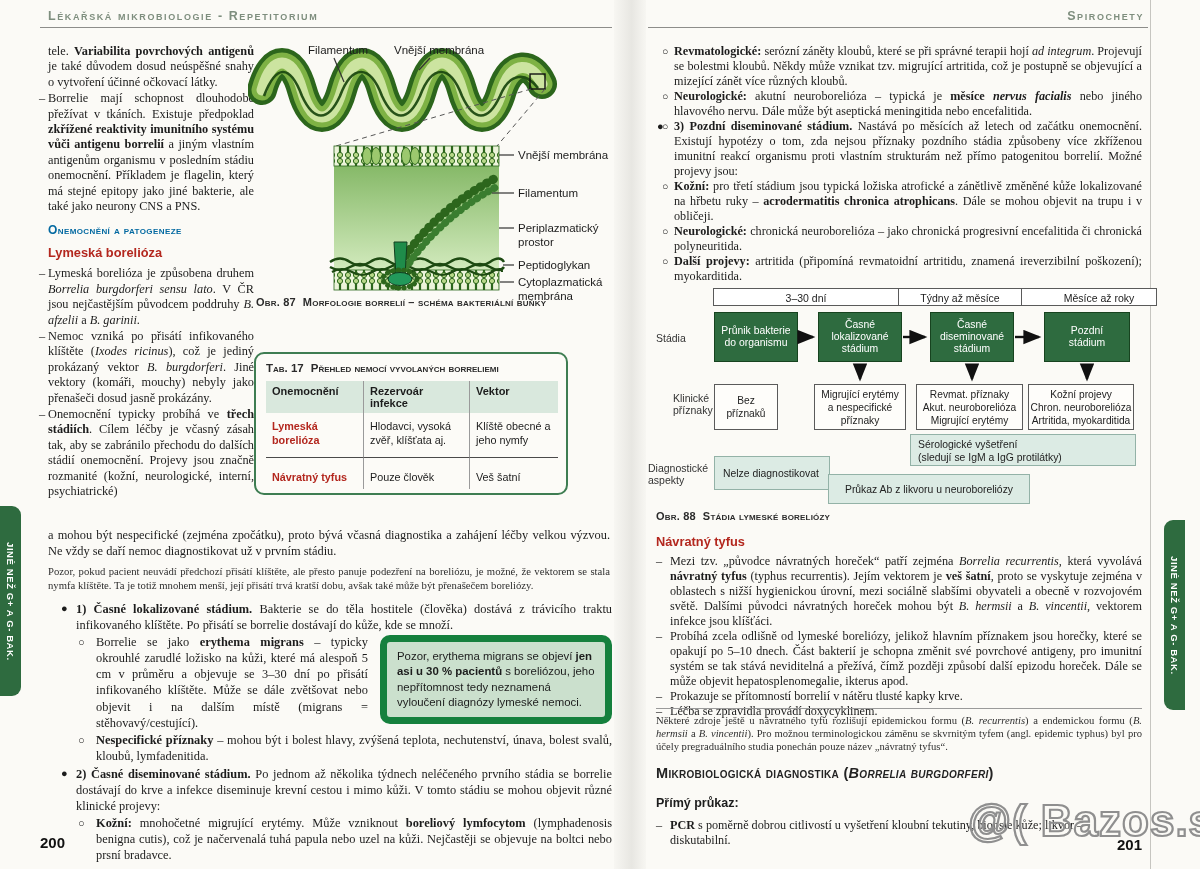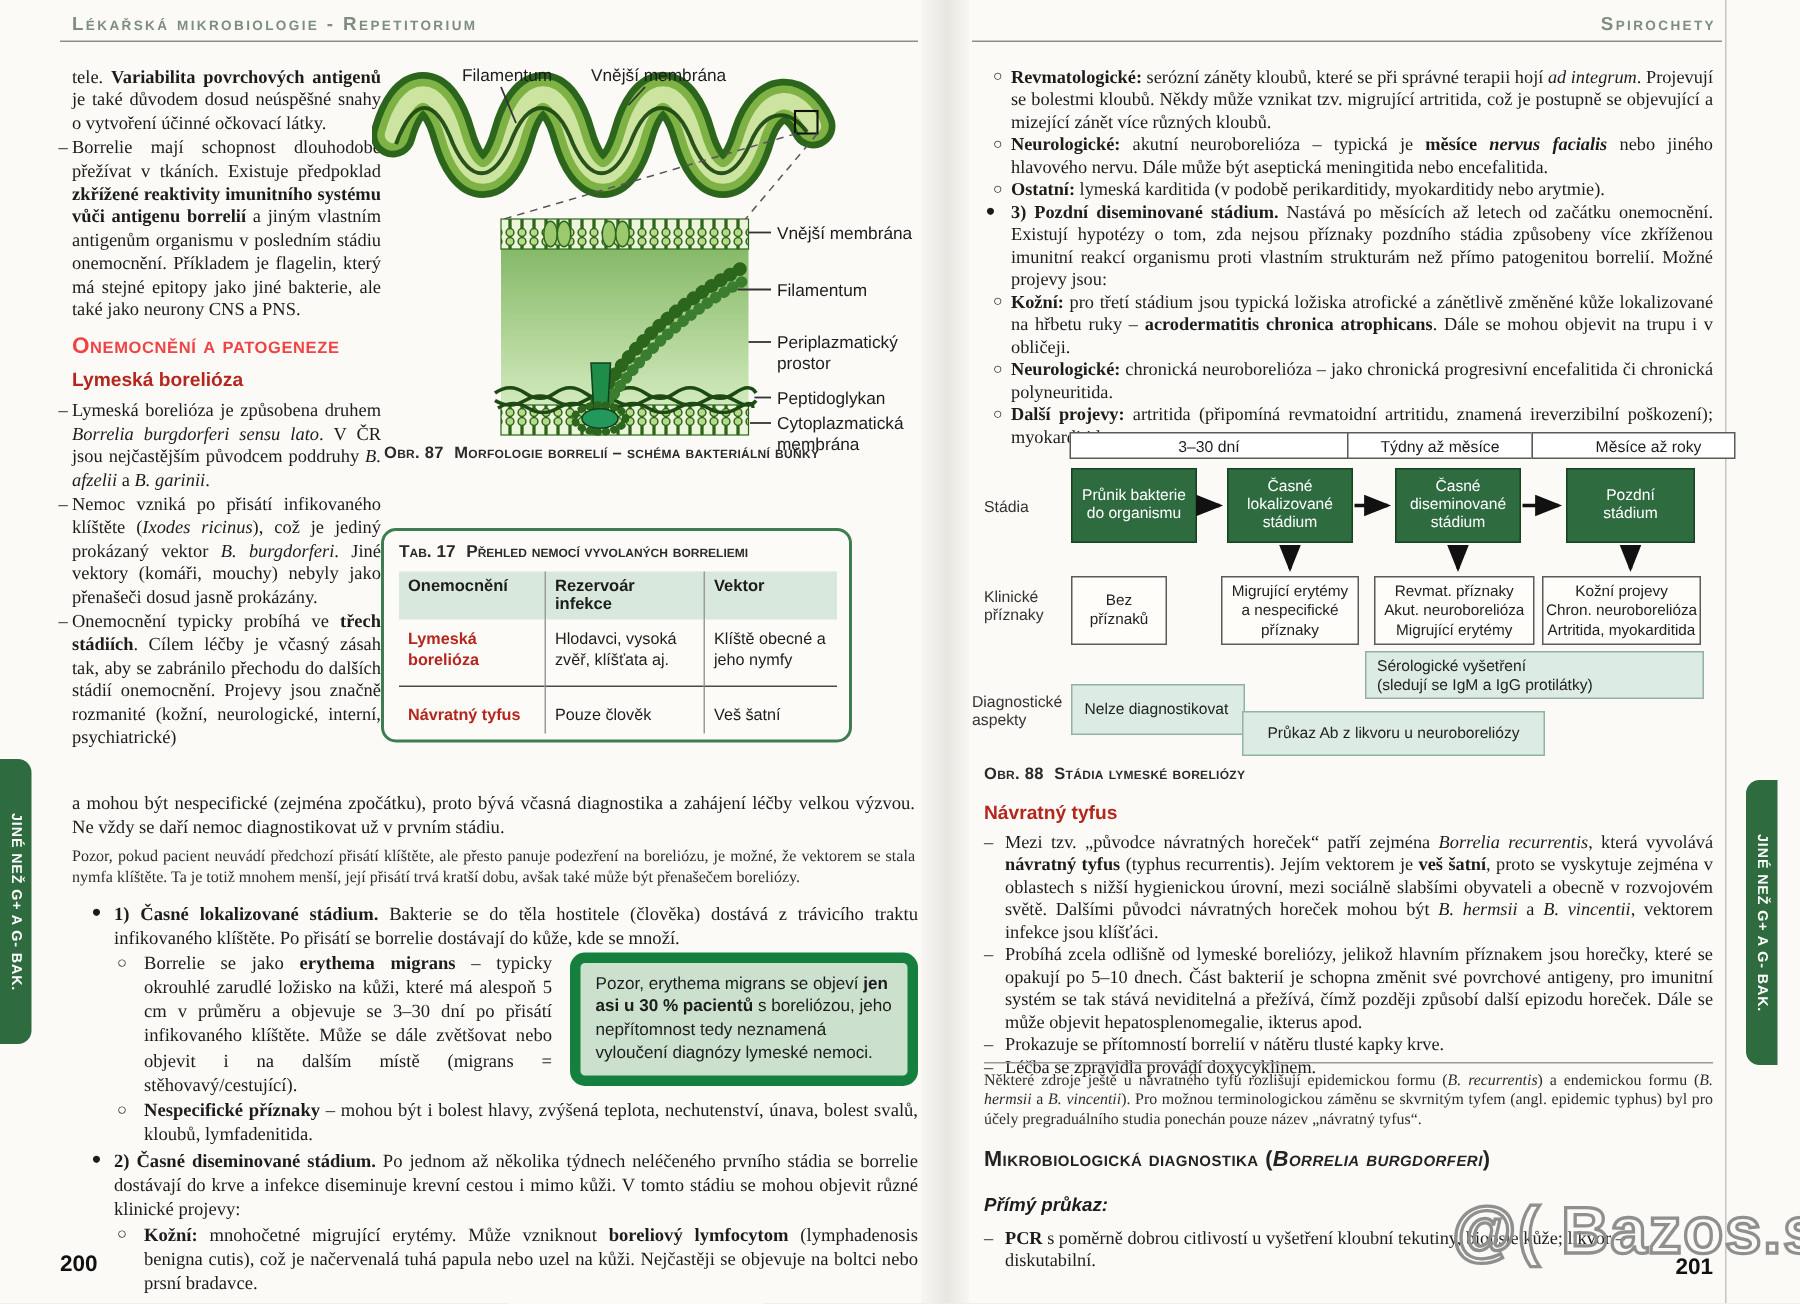--- a/index.html
+++ b/index.html
@@ -10,21 +10,21 @@
   #pageL{left:40px;width:572px;}
   #pageR{left:648px;width:500px;}
   .runhead{position:absolute;top:9px;font-family:"Liberation Sans",sans-serif;
            font-variant:small-caps;font-weight:bold;font-size:12.5px;letter-spacing:1.6px;color:#7e8e7e;}
   .hrule{position:absolute;top:27px;left:0;width:100%;border-top:1.5px solid #8d8d8a;}
   
   .colL{position:absolute;left:8px;top:44px;width:206px;font-size:12.3px;line-height:15.4px;text-align:justify;}
   .dash{position:relative;margin-top:1px;}
   .dash>.mk{position:absolute;left:-9px;top:0;}
   .h2sec{font-family:"Liberation Sans",sans-serif;font-variant:small-caps;font-weight:bold;
-         font-size:15px;letter-spacing:.4px;color:#ef4444;margin:9px 0 6px;}
+         font-size:12px;letter-spacing:.4px;color:#0369a1;margin:9px 0 6px;}
   .h3red{font-family:"Liberation Sans",sans-serif;font-weight:bold;font-size:12.8px;color:#b3271e;margin:0 0 6px;}
   
   #fig87{position:absolute;left:208px;top:38px;}
   .figcap{position:absolute;font-family:"Liberation Sans",sans-serif;font-variant:small-caps;
           font-weight:bold;font-size:11px;color:#2b2b2b;letter-spacing:.2px;}
   #cap87{left:216px;top:296px;width:352px;}
   .figcap .capno{margin-right:7px;}
   
   .tbl{position:absolute;left:214px;top:352px;width:314px;border:2px solid #3e7d52;border-radius:10px;
        background:#fcfbf7;padding:8px 10px 4px;font-family:"Liberation Sans",sans-serif;box-sizing:border-box;}
@@ -81,21 +81,21 @@
   
   .h3red.abs{position:absolute;margin:0;}
   #hnt{left:8px;top:534px;}
   .ntlist{position:absolute;left:8px;top:554px;width:486px;font-size:12.2px;line-height:15px;text-align:justify;}
   .nli{position:relative;padding-left:14px;}
   .nli>.mk{position:absolute;left:0;top:0;}
   .footnote{position:absolute;left:8px;top:708px;width:486px;border-top:1px solid #9a9a9a;padding-top:5px;
             font-size:10.6px;line-height:13.2px;color:#2e2e2e;text-align:justify;}
   #hdiag{position:absolute;left:8px;top:765px;font-family:"Liberation Sans",sans-serif;font-variant:small-caps;
          font-weight:bold;font-size:14.5px;letter-spacing:.3px;color:#232323;}
-  #hprimy{position:absolute;left:8px;top:796px;font-family:"Liberation Sans",sans-serif;font-weight:bold;font-size:12.5px;font-style:italic;}
+  #hprimy{position:absolute;left:8px;top:796px;font-family:"Liberation Sans",sans-serif;font-weight:bold;font-size:12.5px;}
   #pcr{position:absolute;left:8px;top:818px;width:486px;font-size:12.2px;line-height:15px;}
   
   .gutter{position:absolute;left:614px;top:0;width:32px;height:869px;z-index:1;
           background:linear-gradient(90deg,rgba(60,60,50,0.02),rgba(60,60,50,0.10) 55%,rgba(60,60,50,0.02));}
   .edge-r{position:absolute;left:1150px;top:0;width:1px;height:869px;background:#c6c5c0;}
   .watermark{position:absolute;left:968px;top:796px;z-index:9;font-family:"Liberation Sans",sans-serif;
              font-weight:bold;font-size:44px;letter-spacing:1px;color:rgba(255,255,255,0.05);
              -webkit-text-stroke:2.2px #8f8f8f;white-space:nowrap;}
   svg text{font-family:"Liberation Sans",sans-serif;}
 </style>
@@ -252,21 +252,20 @@
       <div class="rli">
         <span class="mk">○</span>
         <span><span class="b">Revmatologické:</span><span> serózní záněty kloubů, které se při správné terapii hojí </span><span class="i">ad integrum</span><span>. Projevují se bolestmi kloubů. Někdy může vznikat tzv. migrující artritida, což je postupně se objevující a mizející zánět více různých kloubů.</span></span>
       </div>
       <div class="rli">
         <span class="mk">○</span>
         <span><span class="b">Neurologické:</span><span> akutní neuroborelióza – typická je </span><span class="b">měsíce </span><span class="b i">nervus facialis</span><span> nebo jiného hlavového nervu. Dále může být aseptická meningitida nebo encefalitida.</span></span>
       </div>
       <div class="rli">
         <span class="mk">○</span>
-        <span><span class="b">Ostatní:</span><span> lymeská karditida (v podobě perikarditidy, myokarditidy nebo arytmie).</span></span>
       </div>
       <div class="rli dot">
         <span class="mk">●</span>
         <span><span class="b">3) Pozdní diseminované stádium.</span><span> Nastává po měsících až letech od začátku onemocnění. Existují hypotézy o tom, zda nejsou příznaky pozdního stádia způsobeny více zkříženou imunitní reakcí organismu proti vlastním strukturám než přímo patogenitou borrelií. Možné projevy jsou:</span></span>
       </div>
       <div class="rli">
         <span class="mk">○</span>
         <span><span class="b">Kožní:</span><span> pro třetí stádium jsou typická ložiska atrofické a zánětlivě změněné kůže lokalizované na hřbetu ruky – </span><span class="b">acrodermatitis chronica atrophicans</span><span>. Dále se mohou objevit na trupu i v obličeji.</span></span>
       </div>
       <div class="rli">
@@ -302,21 +301,21 @@
               <path d="M0,0 L7.5,3 L0,6 Z" fill="#111"></path>
             </marker>
           </defs>
         <line x1="151" y1="51" x2="165" y2="51" stroke="#111" stroke-width="2.4" marker-end="url(#ah)"></line>
         <line x1="255" y1="51" x2="277" y2="51" stroke="#111" stroke-width="2.4" marker-end="url(#ah)"></line>
         <line x1="367" y1="51" x2="391" y2="51" stroke="#111" stroke-width="2.4" marker-end="url(#ah)"></line>
         <line x1="212" y1="78" x2="212" y2="93" stroke="#111" stroke-width="2.4" marker-end="url(#ah)"></line>
         <line x1="324" y1="78" x2="324" y2="93" stroke="#111" stroke-width="2.4" marker-end="url(#ah)"></line>
         <line x1="439" y1="78" x2="439" y2="93" stroke="#111" stroke-width="2.4" marker-end="url(#ah)"></line>
       </svg>
-      <div class="d88lbl" style="left:8px;top:106px;">Klinické
+      <div class="d88lbl" style="left:25px;top:106px;">Klinické
 příznaky</div>
       <div class="wbox" style="left:66px;top:98px;width:64px;height:46px;">Bez
 příznaků</div>
       <div class="wbox" style="left:166px;top:98px;width:92px;height:46px;">Migrující erytémy
 a nespecifické
 příznaky</div>
       <div class="wbox" style="left:268px;top:98px;width:107px;height:46px;">Revmat. příznaky
 Akut. neuroborelióza
 Migrující erytémy</div>
       <div class="wbox" style="left:380px;top:98px;width:106px;height:46px;">Kožní projevy

